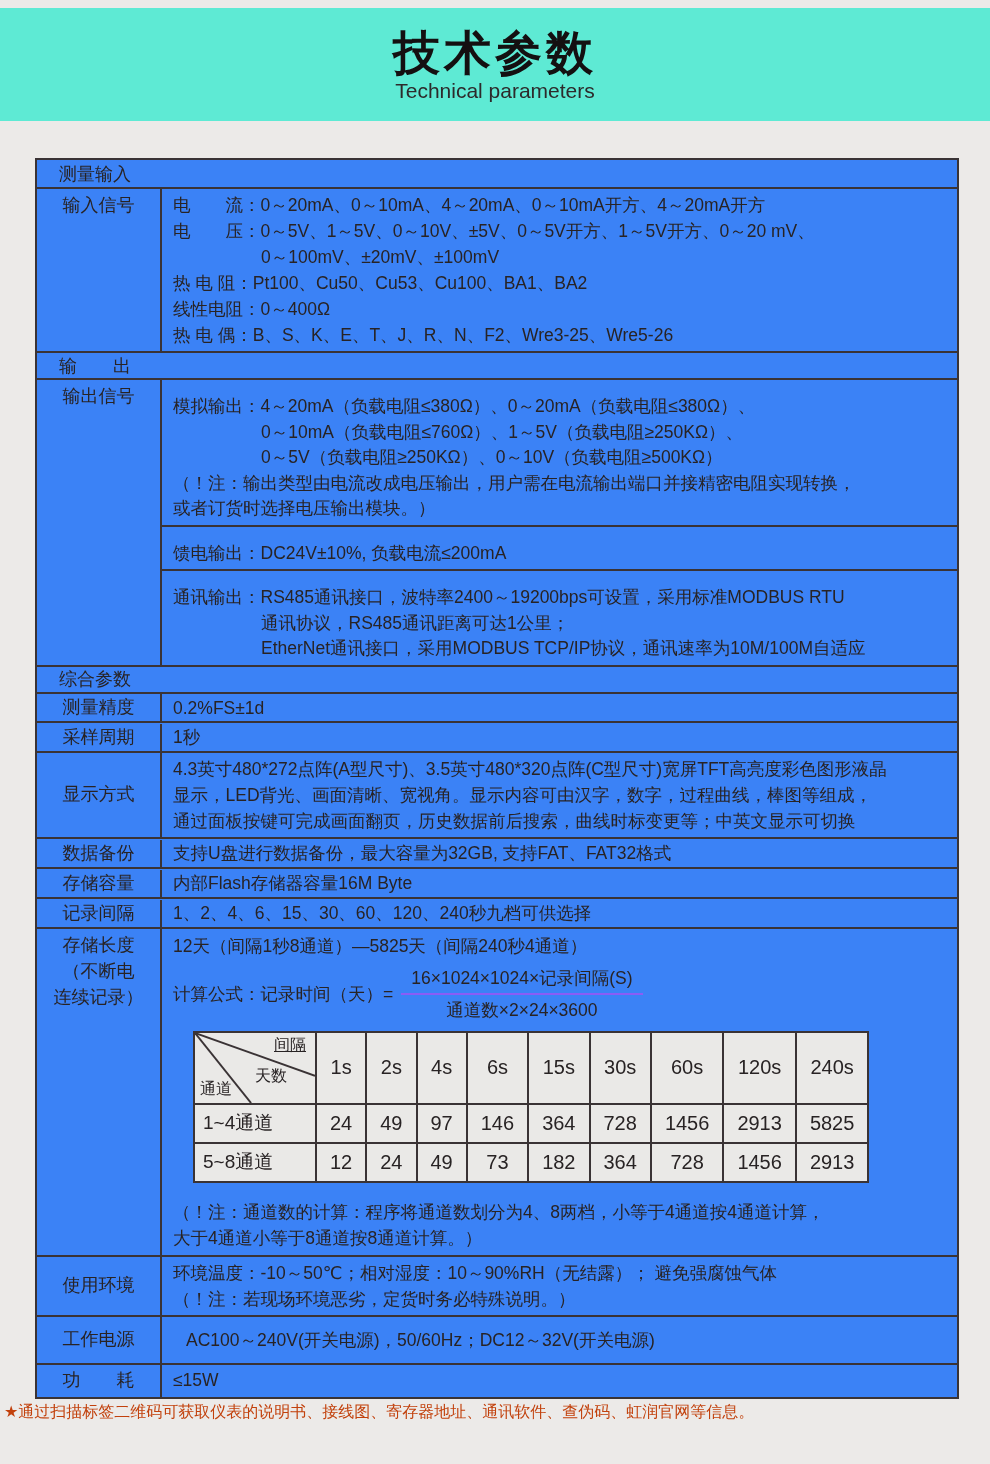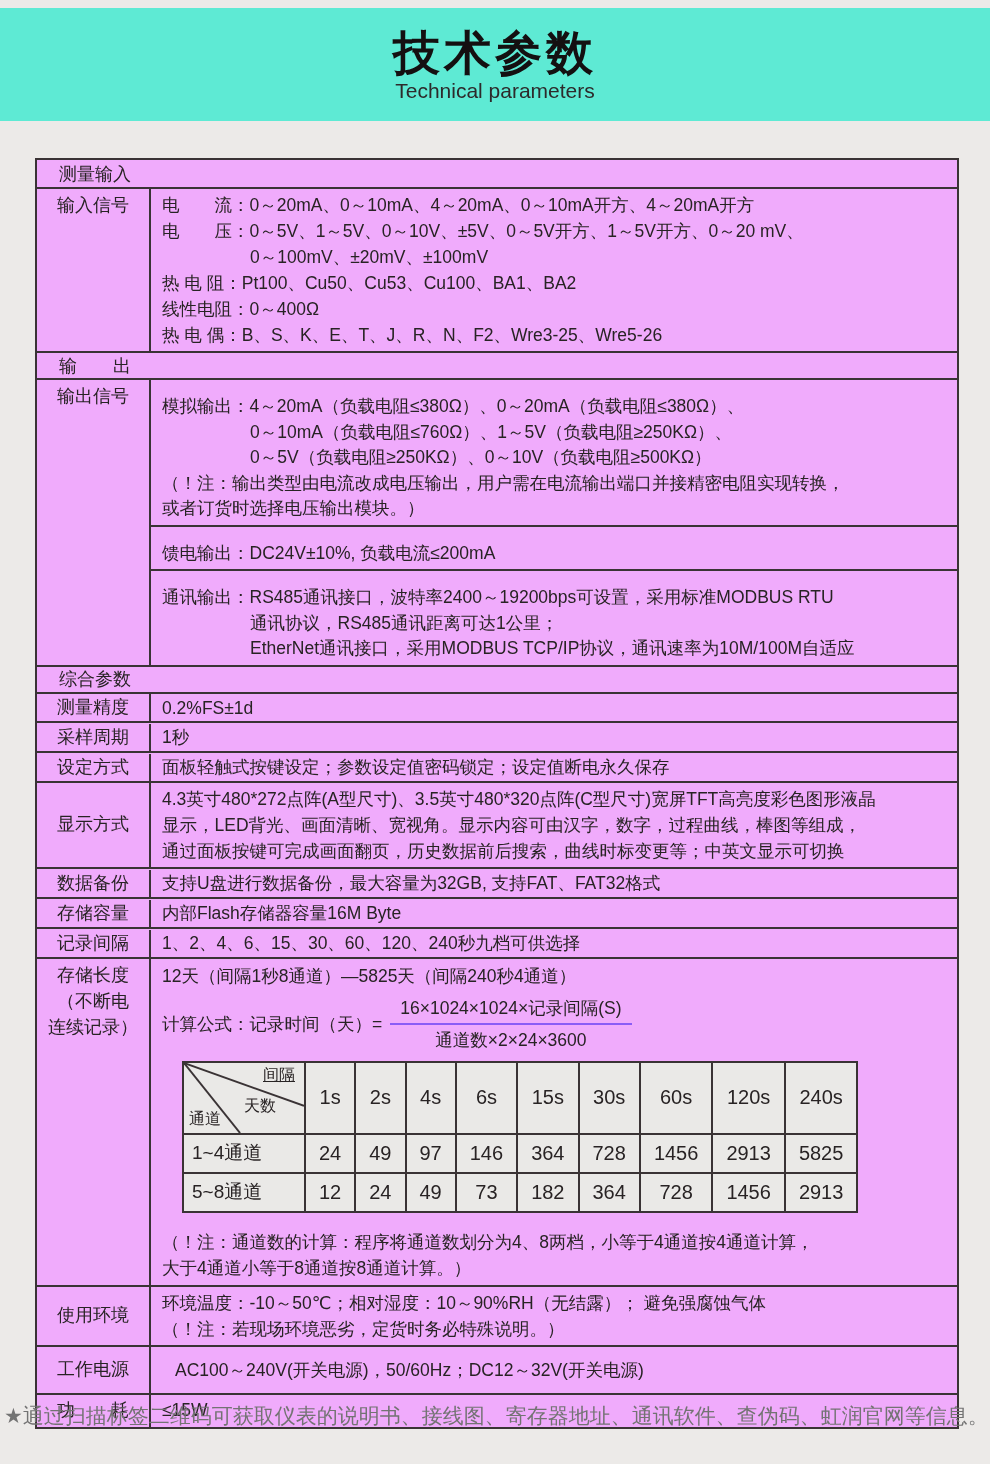--- a/index.html
+++ b/index.html
@@ -22,31 +22,31 @@
   .page-title {
     font-size: 47px; font-weight: bold; letter-spacing: 4px; color: #141011;
     line-height: 52px;
   }
   .page-subtitle { font-size: 21px; color: #2d2a2b; line-height: 24px; }
 
   
   .spec {
     position: absolute; left: 35px; top: 158px; width: 924px;
     border: 2px solid #3a3335;
-    background: #f0abfc;
+    background: #3b82f6;
     font-size: 17.5px;
   }
   .trow { display: flex; border-top: 2px solid #3a3335; }
   .trow:first-child { border-top: none; }
   .sec {
     display: flex; align-items: center;
     height: 27px; padding-left: 22px; font-size: 18px;
   }
   .lab {
-    flex: none; width: 114px; border-right: 2px solid #3a3335;
+    flex: none; width: 125px; border-right: 2px solid #3a3335;
     display: flex; flex-direction: column; justify-content: center; align-items: center;
     text-align: center; font-size: 18px; line-height: 27px;
   }
   .lab.top { justify-content: flex-start; padding-top: 3px; }
   .val { flex: 1; display: flex; align-items: center; padding: 2px 8px 2px 11px; }
   .multi { flex: 1; padding: 3px 8px 3px 11px; }
   .line { line-height: 26px; white-space: nowrap; }
   .ind  { padding-left: 88px; }
   .rows-h28 { min-height: 28px; align-items: flex-end; }
   .rows-h48 { min-height: 48px; gap: 13px; }
@@ -79,21 +79,21 @@
   .corner svg { position: absolute; left: 0; top: 0; width: 100%; height: 100%; }
   .corner .c-int { position: absolute; top: 2px; right: 9px; font-size: 16px; text-decoration: underline; }
   .corner .c-day { position: absolute; top: 33px; left: 60px; font-size: 16px; }
   .corner .c-chn { position: absolute; bottom: 3px; left: 5px; font-size: 16px; }
   table.sto .rowlab { text-align: left; padding: 0 8px; font-size: 19px; white-space: nowrap; }
   .sto-note { margin-top: 16px; }
 
   
   .footer {
     position: absolute; left: 4px; top: 1402px; width: 984px;
-    font-size: 21px; white-space: nowrap; color: #737373;
+    font-size: 16px; white-space: nowrap; color: #c2410c;
   }
   .env-val .line { line-height: 26px; }
 </style>
 </head>
 <body>
 
 <div class="title-band">
   <div class="page-title">技术参数</div>
   <div class="page-subtitle">Technical parameters</div>
 </div>
@@ -148,24 +148,20 @@
   <div class="trow rows-h28">
     <div class="lab">测量精度</div>
     <div class="val">0.2%FS±1d</div>
   </div>
 
   <div class="trow rows-h28">
     <div class="lab">采样周期</div>
     <div class="val">1秒</div>
   </div>
 
-  <div class="trow rows-h28">
-    <div class="lab">设定方式</div>
-    <div class="val">面板轻触式按键设定；参数设定值密码锁定；设定值断电永久保存</div>
-  </div>
 
   <div class="trow">
     <div class="lab">显示方式</div>
     <div class="multi">
       <div class="line">4.3英寸480*272点阵(A型尺寸)、3.5英寸480*320点阵(C型尺寸)宽屏TFT高亮度彩色图形液晶</div>
       <div class="line">显示，LED背光、画面清晰、宽视角。显示内容可由汉字，数字，过程曲线，棒图等组成，</div>
       <div class="line">通过面板按键可完成画面翻页，历史数据前后搜索，曲线时标变更等；中英文显示可切换</div>
     </div>
   </div>
 

